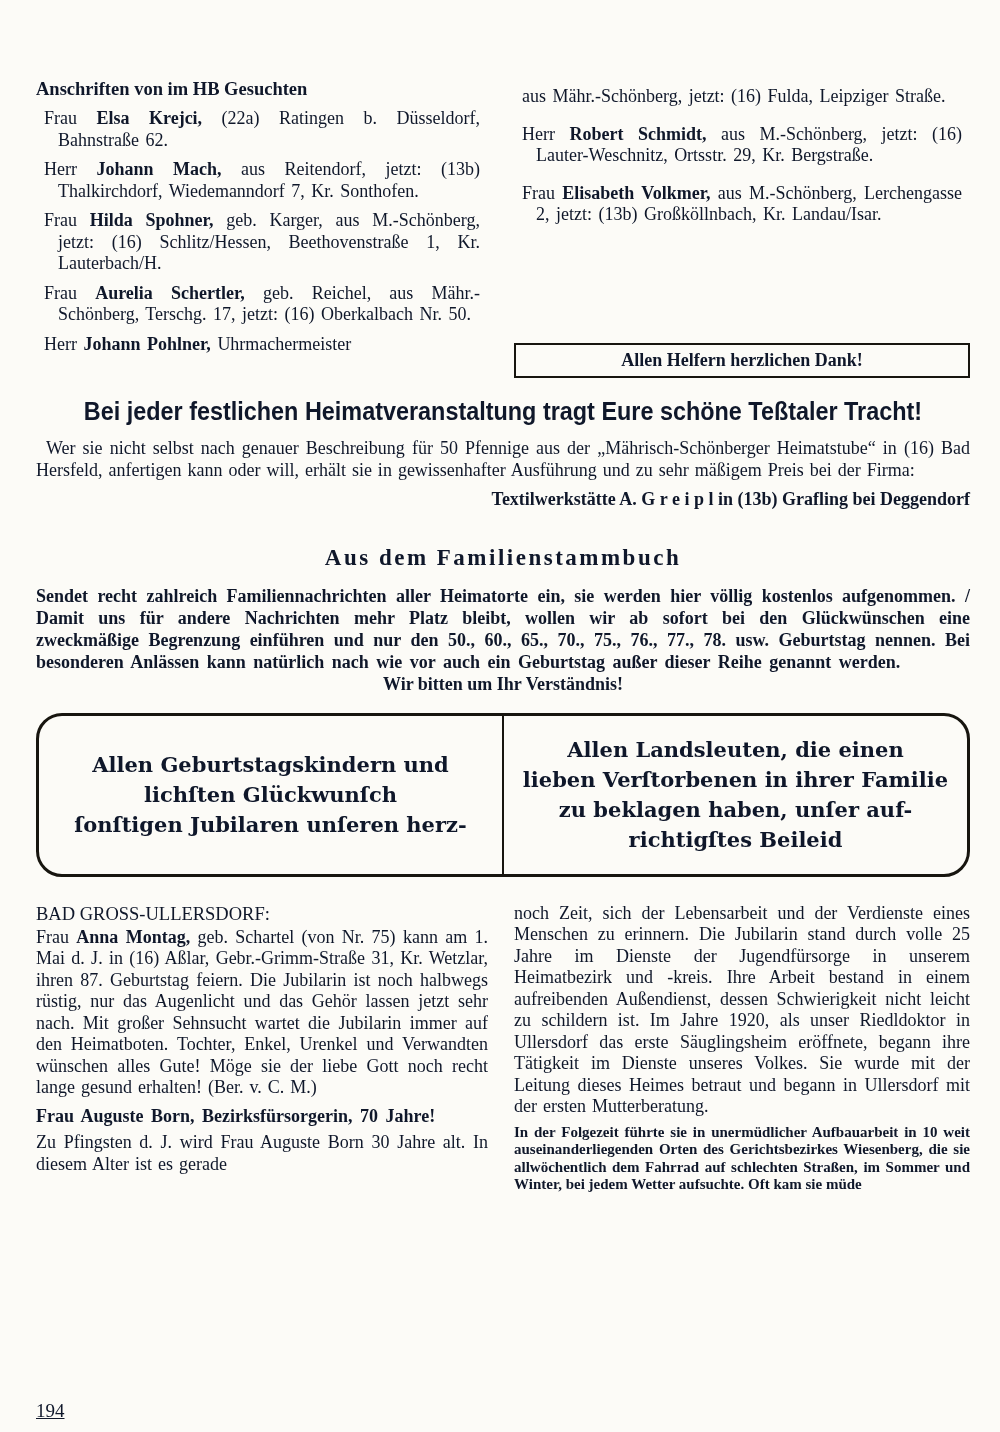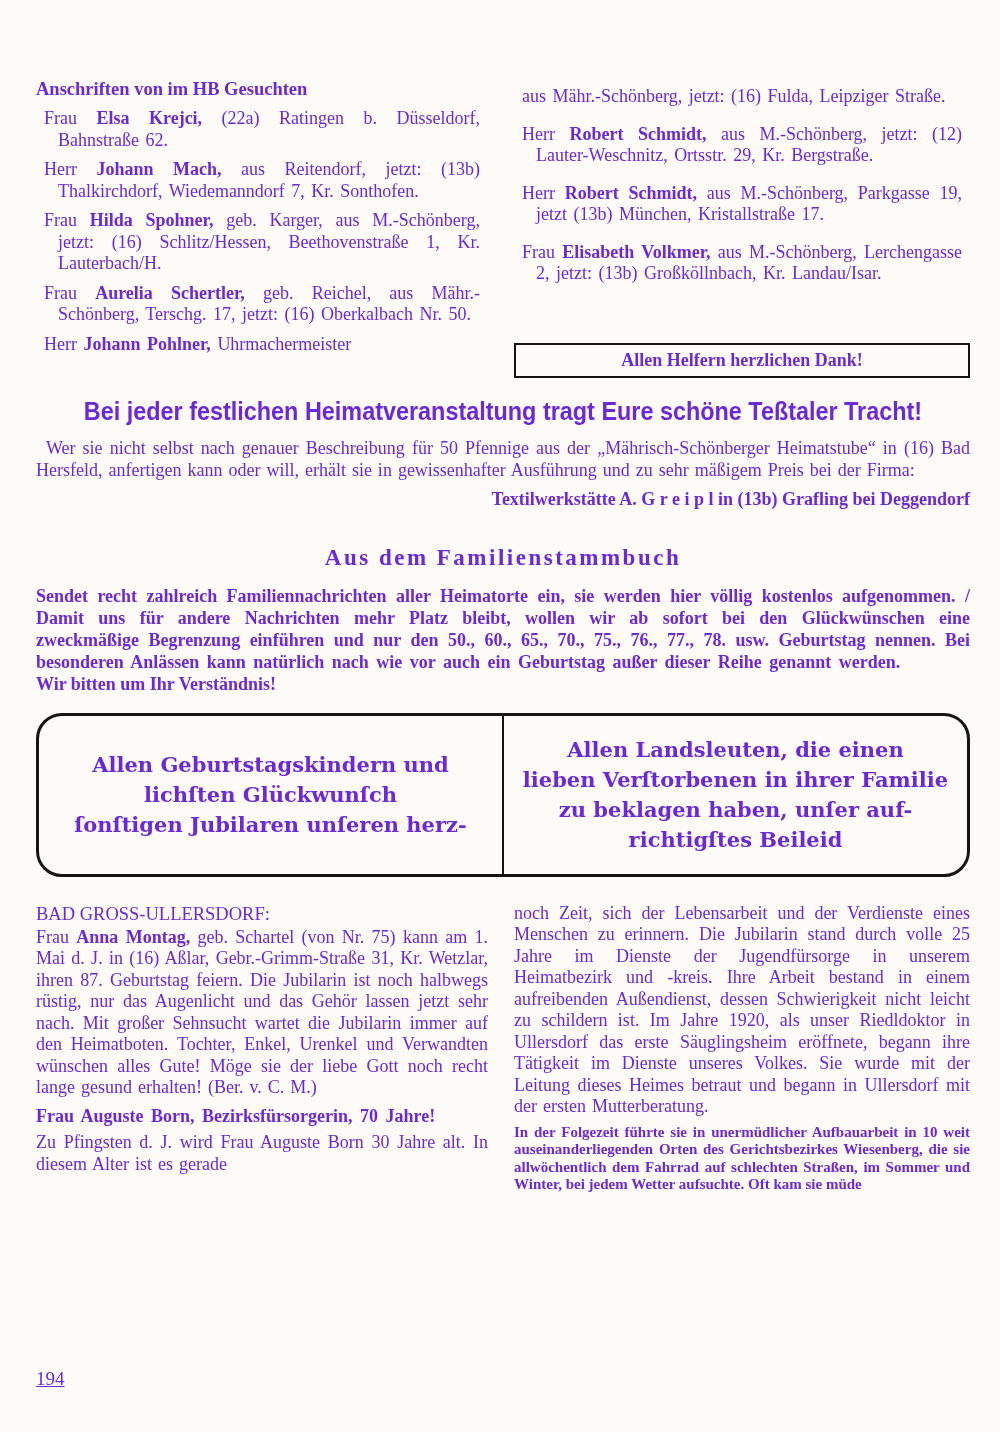--- a/index.html
+++ b/index.html
@@ -1,66 +1,65 @@
 <!DOCTYPE html>
 <html lang="de"><head>
 <meta charset="utf-8">
 <title>Heimatblatt Seite 194</title>
 <style>
   html,body{margin:0;padding:0;}
   body{background:#e9e7e1;}
   .page{
-    width:1000px;height:1432px;margin:0 auto;background:#fcfbf7;color:#6d28d9;
+    width:1000px;height:1432px;margin:0 auto;background:#fcfbf7;color:#0f172a;
     font-family:"Liberation Serif","DejaVu Serif",serif;font-size:18px;line-height:21.5px;
     padding:78px 30px 0 36px;box-sizing:border-box;position:relative;overflow:hidden;
   }
   .cols{display:flex;gap:26px;}
   .top-section{min-height:300px;}
   .col-l{flex:0 0 452px;width:452px;}
   .col-r{flex:1;display:flex;flex-direction:column;}
   .addr-h{font-size:18.5px;font-weight:bold;margin:0 0 6px 0;line-height:22px;}
   .entry{margin:8px;text-align:justify;word-spacing:2px;padding-left:14px;text-indent:-14px;}
   .thanks{margin-top:auto;border:2px solid #17150f;text-align:center;font-weight:bold;padding:5px 4px;}
   .banner{margin:16px 0 0 0;text-align:center;white-space:nowrap;font-family:"Liberation Sans",sans-serif;
     font-weight:700;font-size:26px;line-height:34px;transform:scaleX(0.9);transform-origin:50% 50%;}
   .tracht-body{margin:9px 0 0 0;text-align:justify;text-indent:10px;word-spacing:1.5px;line-height:22px;}
   .firm{margin:8px 0 0 0;text-align:right;font-weight:bold;}
   .fam-h{margin:32px 0 0 0;text-align:center;font-size:23px;line-height:30px;letter-spacing:2.5px;font-weight:bold;}
   .notice{margin:12px 0 0 0;font-weight:bold;text-align:justify;word-spacing:3px;line-height:22px;}
-  .notice-c{margin:0;font-weight:bold;line-height:22px;}
+  .notice-c{margin:0;font-weight:bold;text-align:center;line-height:22px;}
   .greet-box{margin-top:18px;border:3px solid #17150f;border-radius:26px;display:flex;align-items:stretch;min-height:158px;}
   .greet{flex:1;display:flex;flex-direction:column;justify-content:center;text-align:center;
     font-family:"DejaVu Serif",serif;font-weight:bold;font-size:21px;line-height:30px;padding:14px 18px;}
   .gdiv{width:2px;background:#17150f;}
   .bottom-section{margin-top:26px;}
   .b-h{font-size:18.5px;font-weight:normal;margin:0 0 2px 0;line-height:22px;}
   .para{margin:0;text-align:justify;word-spacing:1.5px;}
   .b-sub{margin:7px 0 5px 0;font-weight:bold;text-align:justify;word-spacing:3px;}
   .small-b{margin:6px 0 0 0;font-weight:bold;font-size:15px;line-height:17.5px;text-align:justify;}
-  .pageno{position:absolute;left:36px;top:1368px;font-size:19px;text-decoration:underline;}
+  .pageno{position:absolute;left:36px;top:1400px;font-size:19px;text-decoration:underline;}
   b{font-weight:bold;}
 </style>
 </head>
 <body>
 
 <div class="page">
 
   <section class="cols top-section">
     <div class="col-l">
       <h3 class="addr-h">Anschriften von im HB Gesuchten</h3>
       <p class="entry"><span>Frau </span><b>Elsa Krejci,</b><span> (22a) Ratingen b. Düsseldorf, Bahnstraße 62.</span></p>
       <p class="entry"><span>Herr </span><b>Johann Mach,</b><span> aus Reitendorf, jetzt: (13b) Thalkirchdorf, Wiedemanndorf 7, Kr. Sonthofen.</span></p>
       <p class="entry"><span>Frau </span><b>Hilda Spohner,</b><span> geb. Karger, aus M.-Schönberg, jetzt: (16) Schlitz/Hessen, Beethovenstraße 1, Kr. Lauterbach/H.</span></p>
       <p class="entry"><span>Frau </span><b>Aurelia Schertler,</b><span> geb. Reichel, aus Mähr.-Schönberg, Terschg. 17, jetzt: (16) Oberkalbach Nr. 50.</span></p>
       <p class="entry"><span>Herr </span><b>Johann Pohlner,</b><span> Uhrmachermeister</span></p>
     </div>
     <div class="col-r">
       <p class="entry"><span>aus Mähr.-Schönberg, jetzt: (16) Fulda, Leipziger Straße.</span></p>
-      <p class="entry"><span>Herr </span><b>Robert Schmidt,</b><span> aus M.-Schönberg, jetzt: (12) Lauter-Weschnitz, Ortsstr. 29, Kr. Bergstraße.</span></p>
-      <p class="entry"><span>Herr </span><b>Robert Schmidt,</b><span> aus M.-Schönberg, Parkgasse 19, jetzt (13b) München, Kristallstraße 17.</span></p>
+      <p class="entry"><span>Herr </span><b>Robert Schmidt,</b><span> aus M.-Schönberg, jetzt: (16) Lauter-Weschnitz, Ortsstr. 29, Kr. Bergstraße.</span></p>
       <p class="entry"><span>Frau </span><b>Elisabeth Volkmer,</b><span> aus M.-Schönberg, Lerchengasse 2, jetzt: (13b) Großköllnbach, Kr. Landau/Isar.</span></p>
       <div class="thanks"><span>Allen Helfern herzlichen Dank!</span></div>
     </div>
   </section>
 
   <h1 class="banner">Bei jeder festlichen Heimatveranstaltung tragt Eure schöne Teßtaler Tracht!</h1>
   <p class="tracht-body">Wer sie nicht selbst nach genauer Beschreibung für 50 Pfennige aus der „Mährisch-Schönberger Heimatstube“ in (16) Bad Hersfeld, anfertigen kann oder will, erhält sie in gewissenhafter Ausführung und zu sehr mäßigem Preis bei der Firma:</p>
   <p class="firm">Textilwerkstätte A. G r e i p l in (13b) Grafling bei Deggendorf</p>
 
   <h2 class="fam-h">Aus dem Familienstammbuch</h2>

